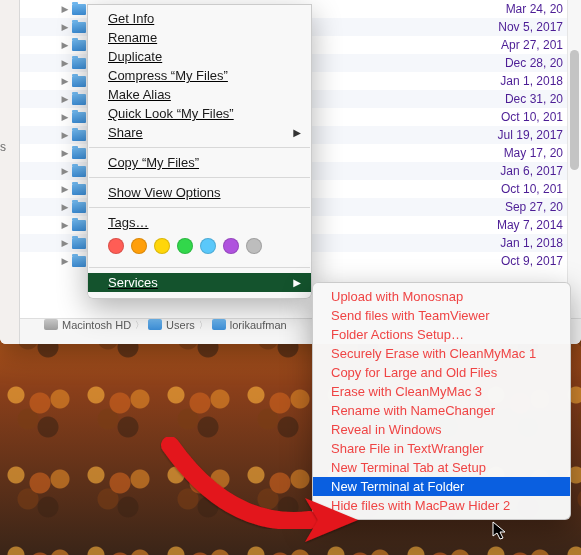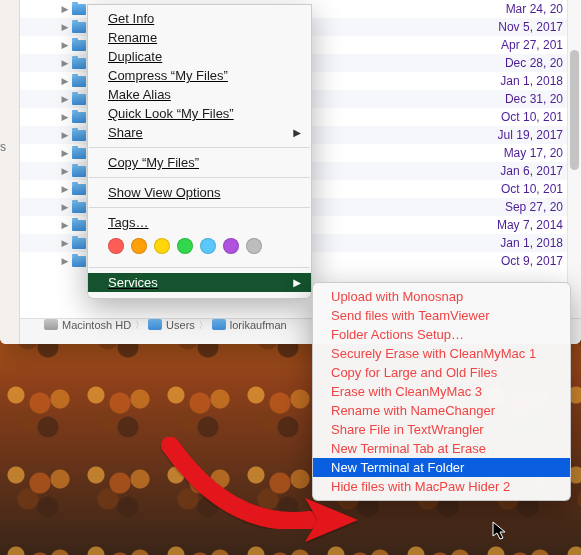--- a/index.html
+++ b/index.html
@@ -298,22 +298,23 @@
 </div>
 
 <div class="sub-menu" id="services-menu">
     <div class="si">Upload with Monosnap</div>
     <div class="si">Send files with TeamViewer</div>
     <div class="si">Folder Actions Setup…</div>
     <div class="si">Securely Erase with CleanMyMac 1</div>
     <div class="si">Copy for Large and Old Files</div>
     <div class="si">Erase with CleanMyMac 3</div>
     <div class="si">Rename with NameChanger</div>
+    <div class="si">Reveal in Windows</div>
     <div class="si">Share File in TextWrangler</div>
-    <div class="si">New Terminal Tab at Erase</div>
+    <div class="si">New Terminal Tab at Setup</div>
     <div class="si hl">New Terminal at Folder</div>
     <div class="si">Hide files with MacPaw Hider 2</div>
   </div>
 
 <svg class="red-arrow" width="200" height="130" viewBox="0 0 200 130">
   <defs>
     <filter id="ds">
         <feDropShadow dx="0" dy="1" stdDeviation="1" flood-opacity=".4"></feDropShadow>
       </filter>
   </defs>

